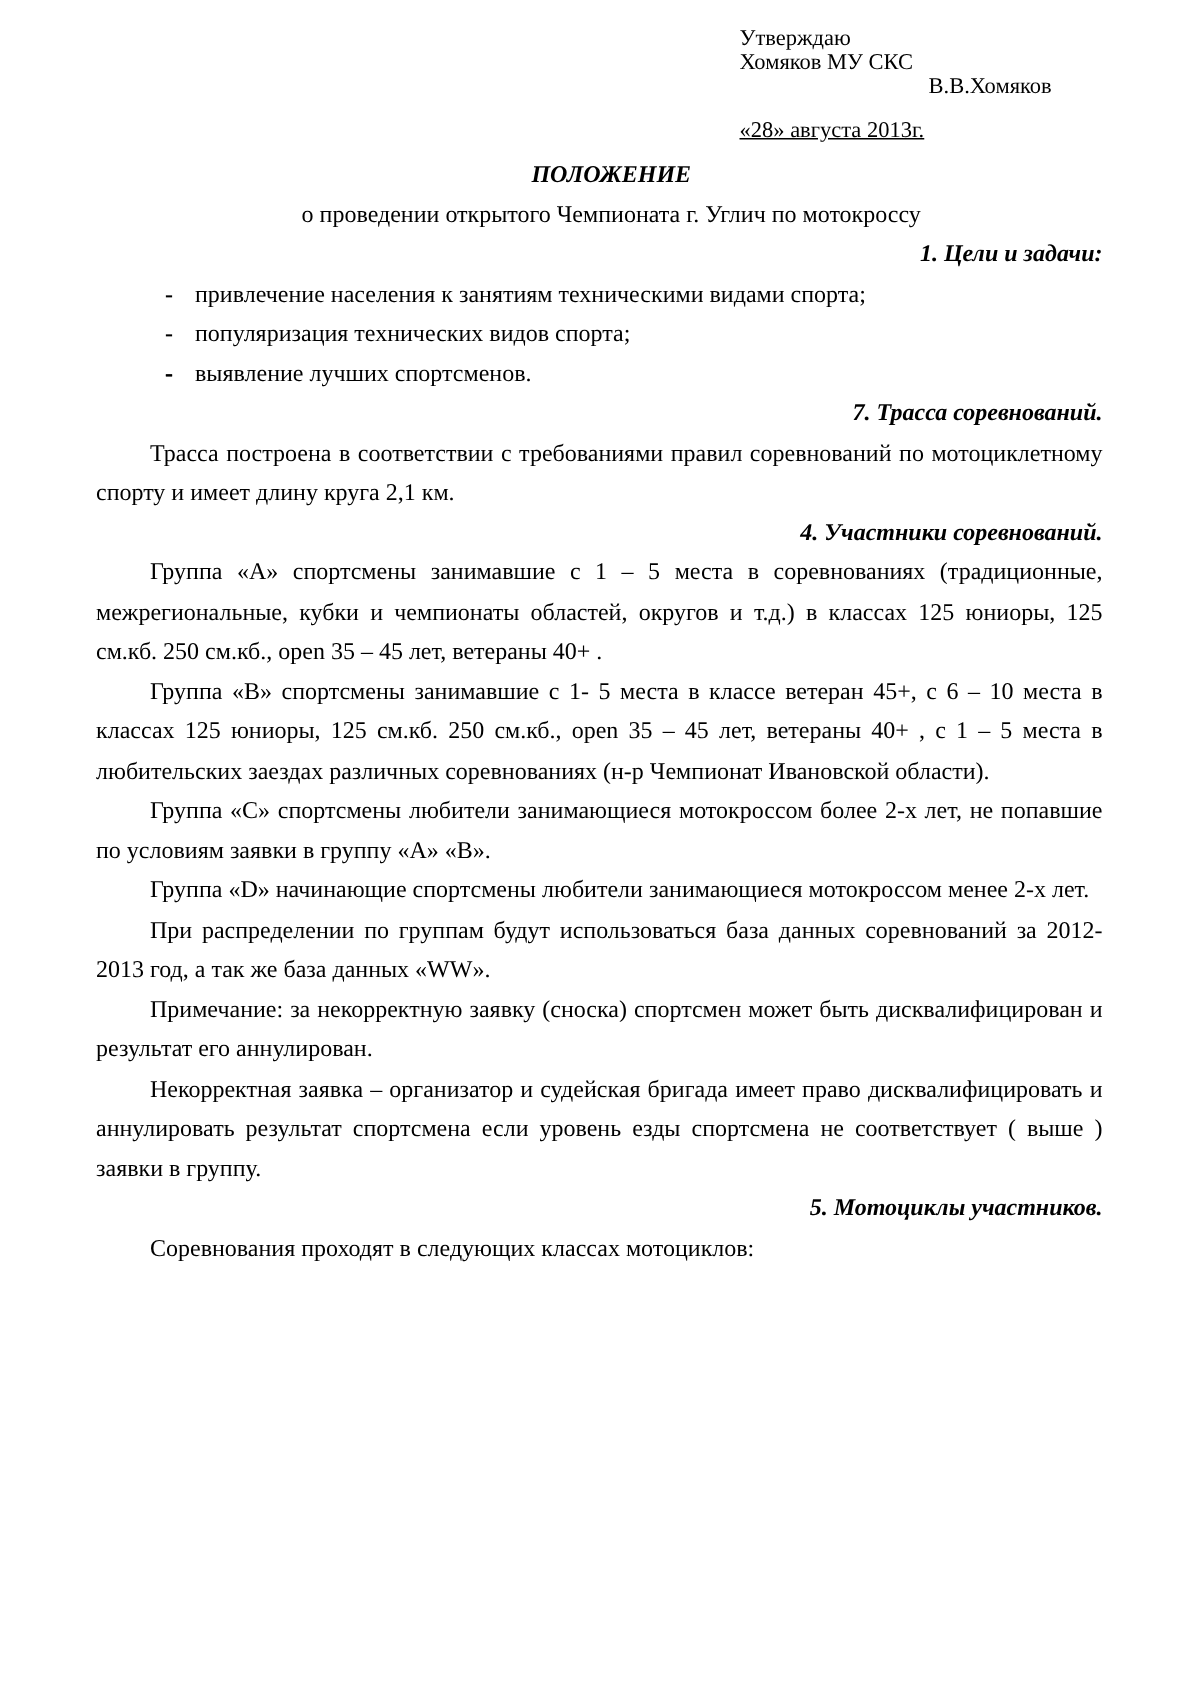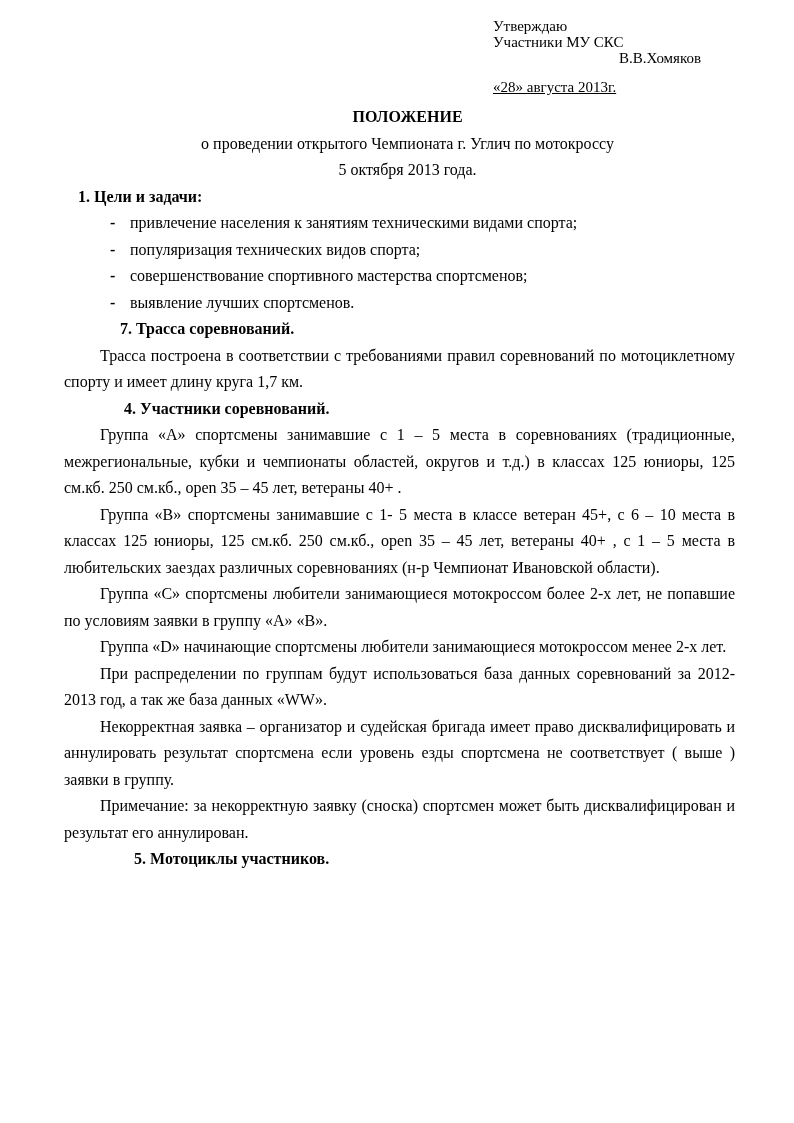--- a/index.html
+++ b/index.html
@@ -28,27 +28,28 @@
   }
   .approval .signer { margin-left: 126px; }
   .approval .ap-date { margin-top: 13px; text-decoration: underline; }
 
   
   .title-block {
     margin-top: 9px;
     text-align: center;
     text-indent: 16px;
   }
-  .doc-title { font-weight: bold; }
+  .doc-title { font-weight: bold; font-style: italic; }
 
   
   .heading {
     font-weight: bold;
-    text-align: left;
+    text-align: right;
     margin: 0;
+    font-style: italic;
   }
   .shift-1 { text-indent: 14px; }
   .shift-2 { text-indent: 94px; }
   .shift-3 { text-indent: 56px; }
   .shift-4 { text-indent: 60px; }
   .shift-5 { text-indent: 70px; }
 
   
   .para {
     margin: 0;
@@ -68,67 +69,66 @@
     font-weight: bold;
   }
 </style>
 </head>
 <body>
 
 <div class="page">
 
   <div class="approval">
     <div>Утверждаю</div>
-    <div>Участники МУ СКС</div>
+    <div>Хомяков МУ СКС</div>
     <div class="signer">В.В.Хомяков</div>
     <div class="ap-date">«28» августа  2013г.</div>
   </div>
 
   <div class="title-block">
     <div class="doc-title">ПОЛОЖЕНИЕ</div>
     <div>о проведении открытого Чемпионата г. Углич по мотокроссу</div>
-    <div>5 октября 2013 года.</div>
   </div>
 
   <div>
     <div class="heading shift-1">1. Цели и задачи:</div>
     <div>
       <div class="goal-item">
         <span class="dash">-</span>
         <span>привлечение населения к занятиям  техническими видами спорта;</span>
       </div>
       <div class="goal-item">
         <span class="dash">-</span>
         <span>популяризация технических видов спорта;</span>
       </div>
       <div class="goal-item">
         <span class="dash">-</span>
-        <span>совершенствование спортивного мастерства спортсменов;</span>
       </div>
       <div class="goal-item">
         <span class="dash">-</span>
         <span>выявление лучших спортсменов.</span>
       </div>
     </div>
   </div>
 
 
   <div>
     <div class="heading shift-3">7. Трасса соревнований.</div>
-    <p class="para">Трасса построена в соответствии с требованиями правил соревнований по мотоциклетному спорту и имеет длину круга 1,7 км.</p>
+    <p class="para">Трасса построена в соответствии с требованиями правил соревнований по мотоциклетному спорту и имеет длину круга 2,1 км.</p>
   </div>
 
   <div>
     <div class="heading shift-4">4. Участники соревнований.</div>
     <p class="para">Группа «А» спортсмены занимавшие с 1 – 5 места в соревнованиях (традиционные, межрегиональные, кубки и чемпионаты областей, округов  и т.д.) в классах 125 юниоры, 125 см.кб. 250 см.кб., open 35 – 45 лет, ветераны 40+ .</p>
     <p class="para">Группа «В» спортсмены занимавшие с 1- 5 места в классе ветеран 45+, с 6 – 10 места в классах 125 юниоры, 125 см.кб. 250 см.кб., open 35 – 45 лет, ветераны 40+ , с 1 – 5 места в любительских заездах различных соревнованиях (н-р Чемпионат Ивановской области).</p>
     <p class="para">Группа «С» спортсмены любители занимающиеся мотокроссом более 2-х лет, не попавшие по условиям заявки в группу «А» «В».</p>
     <p class="para">Группа «D» начинающие спортсмены любители занимающиеся мотокроссом менее 2-х лет.</p>
     <p class="para">При распределении по группам будут использоваться база данных соревнований за 2012-2013 год, а так же база данных «WW».</p>
+    <p class="para">Примечание: за некорректную заявку (сноска) спортсмен может быть дисквалифицирован и результат его аннулирован.</p>
     <p class="para">Некорректная заявка – организатор и судейская бригада имеет право дисквалифицировать и аннулировать результат спортсмена если уровень езды спортсмена не соответствует ( выше ) заявки в группу.</p>
-    <p class="para">Примечание: за некорректную заявку (сноска) спортсмен может быть дисквалифицирован и результат его аннулирован.</p>
   </div>
 
   <div>
     <div class="heading shift-5">5. Мотоциклы участников.</div>
+    <p class="para">Соревнования проходят в следующих классах мотоциклов:</p>
   </div>
 
 </div>
 
 </body></html>

